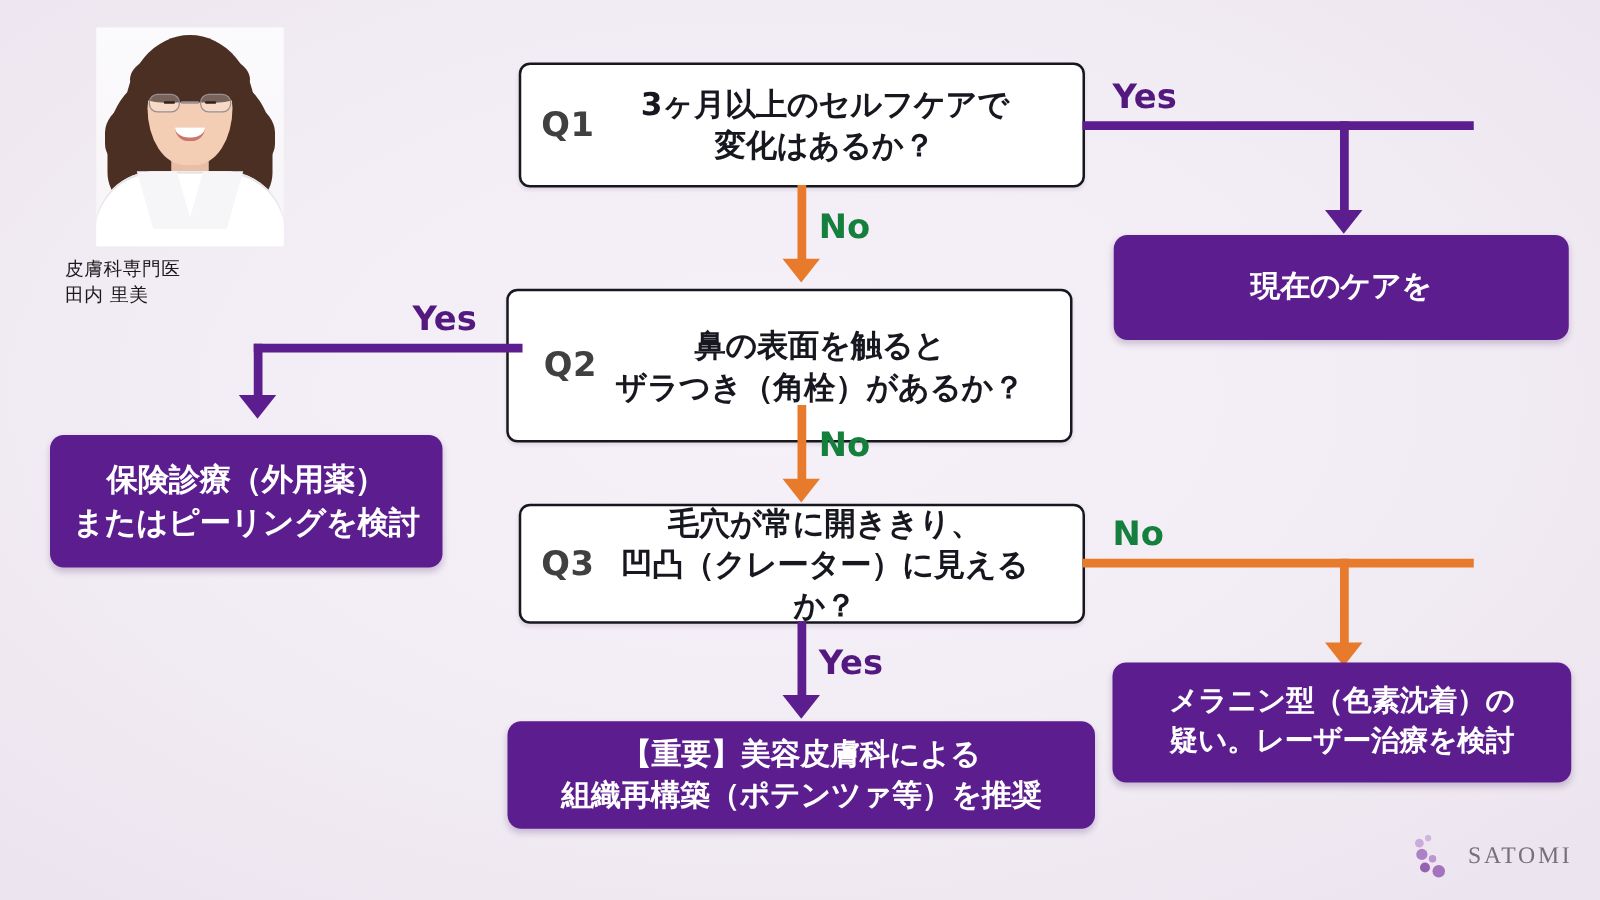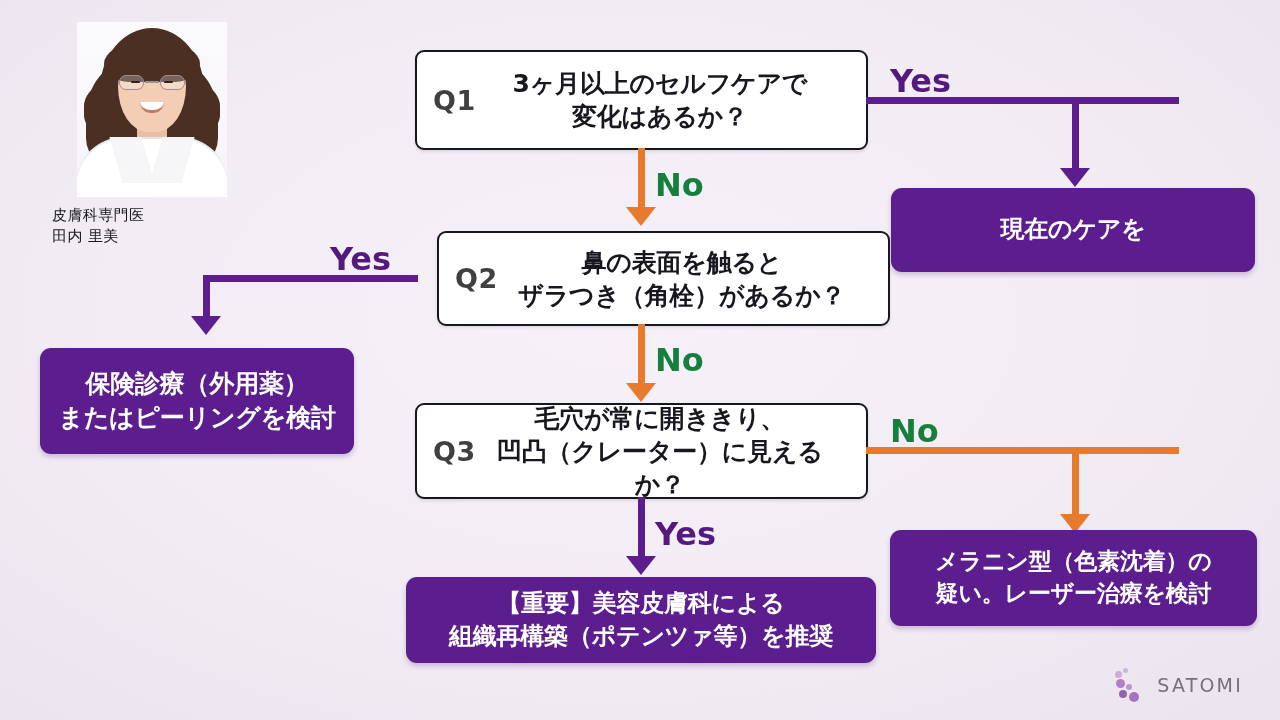--- a/index.html
+++ b/index.html
@@ -100,26 +100,26 @@
 
   
   .seg{ position:absolute; }
   .seg.v{ width:7px; }
   .seg.h{ height:7px; }
   .seg.purple{ background:#5c1d8e; }
   .seg.orange{ background:#e87a2c; }
   .head{ position:absolute; width:0; height:0; }
   .head.down.purple{ border-left:15px solid transparent; border-right:15px solid transparent; border-top:19px solid #5c1d8e; }
   .head.down.orange{ border-left:15px solid transparent; border-right:15px solid transparent; border-top:19px solid #e87a2c; }
-  .lbl{ position:absolute; font-size:32px; font-weight:700; letter-spacing:0px; }
+  .lbl{ position:absolute; font-size:27px; font-weight:700; letter-spacing:0px; }
   .lbl.purple{ color:#53197f; }
   .lbl.orange{ color:#15803d; }
 
   
-  .logo{ position:absolute; right:37px; bottom:18px; display:flex; align-items:center; gap:9px; opacity:.92; }
+  .logo{ position:absolute; right:22px; bottom:18px; display:flex; align-items:center; gap:9px; opacity:.92;font-family:Liberation Serif, serif; }
   .logo-mark{ position:relative; width:34px; height:34px; }
   .logo-mark span{ position:absolute; border-radius:50%; background:#9b6fb8; }
   .logo-text{ font-size:19px; letter-spacing:2.2px; color:#6f6673; font-weight:400; }
 </style>
 </head>
 <body>
 
 <div id="stage">
 
   <div class="doctor-wrap">
@@ -159,21 +159,21 @@
   <div class="seg v orange" style="left:638px; top:148px; height:62px;"></div>
   <div class="head down orange" style="left:626px; top:207px;"></div>
   <div class="lbl orange" style="left:655px; top:166px;">No</div>
 
   <div class="rbox" style="left:891px; top:188px; width:364px; height:84px; font-size:24px;">
     <div>
       <div>現在のケアを</div>
     </div>
   </div>
 
-  <div class="qbox" style="left:437px; top:231px; width:453px; height:95px;">
+  <div class="qbox" style="left:405px; top:231px; width:453px; height:123px;padding-left:12px;">
     <div class="qtag">Q2</div>
     <div class="qtext">
       <div>鼻の表面を触ると</div>
       <div>ザラつき（角栓）があるか？</div>
     </div>
   </div>
 
   <div class="seg h purple" style="left:203px; top:275px; width:215px;"></div>
   <div class="seg v purple" style="left:203px; top:275px; height:44px;"></div>
   <div class="head down purple" style="left:191px; top:316px;"></div>

